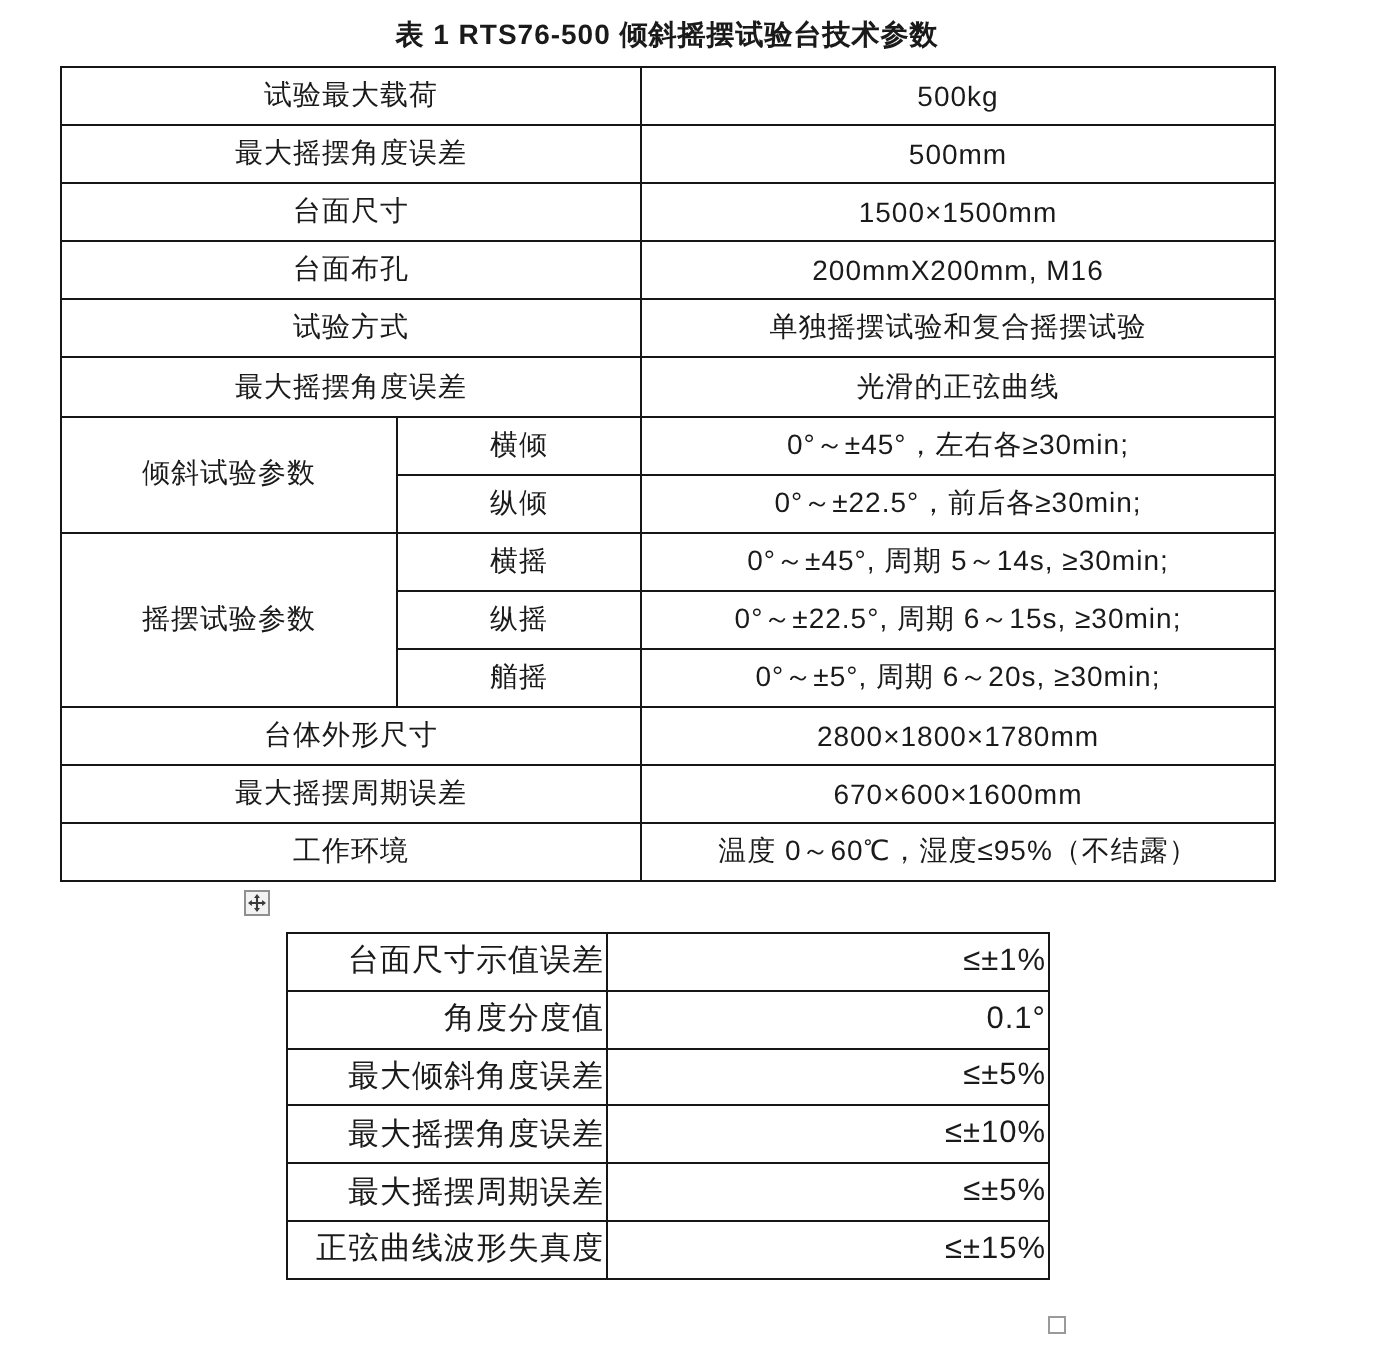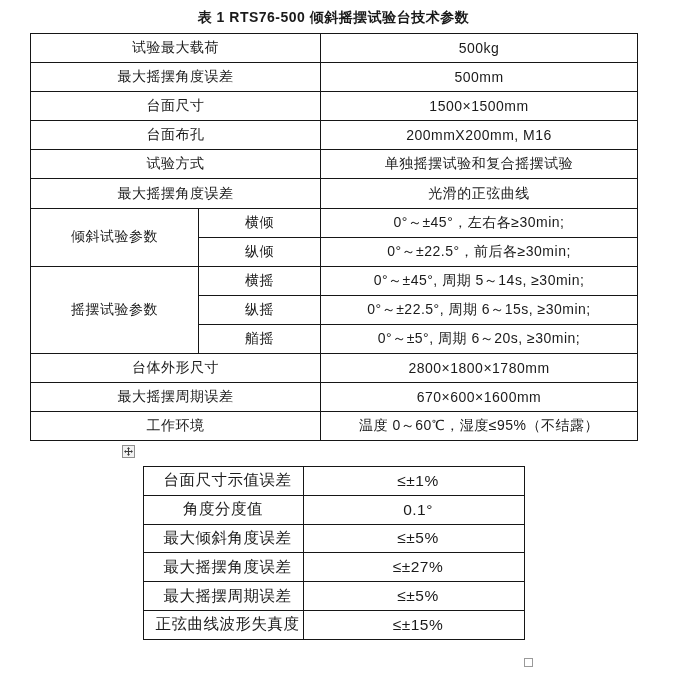--- a/index.html
+++ b/index.html
@@ -43,21 +43,21 @@
   }
 
   
   #table2{
     position:absolute;left:143px;top:466px;
     width:381px;
   }
   #table2 td{
     height:25.8px;
     font-size:15.5px;
-    text-align:center;
+    text-align:right;
     padding-left:9px;
     letter-spacing:0.5px;
   }
   #table2 td.center{padding-left:0;}
 
   
   .move-handle{
     position:absolute;left:122px;top:445px;
     width:13px;height:13px;
     border:1px solid #8f8f8f;
@@ -173,21 +173,21 @@
     <tr>
       <td class="center">角度分度值</td>
       <td>0.1°</td>
     </tr>
     <tr>
       <td>最大倾斜角度误差</td>
       <td>≤±5%</td>
     </tr>
     <tr>
       <td>最大摇摆角度误差</td>
-      <td>≤±27%</td>
+      <td>≤±10%</td>
     </tr>
     <tr>
       <td>最大摇摆周期误差</td>
       <td>≤±5%</td>
     </tr>
     <tr>
       <td>正弦曲线波形失真度</td>
       <td>≤±15%</td>
     </tr>
   </tbody>

